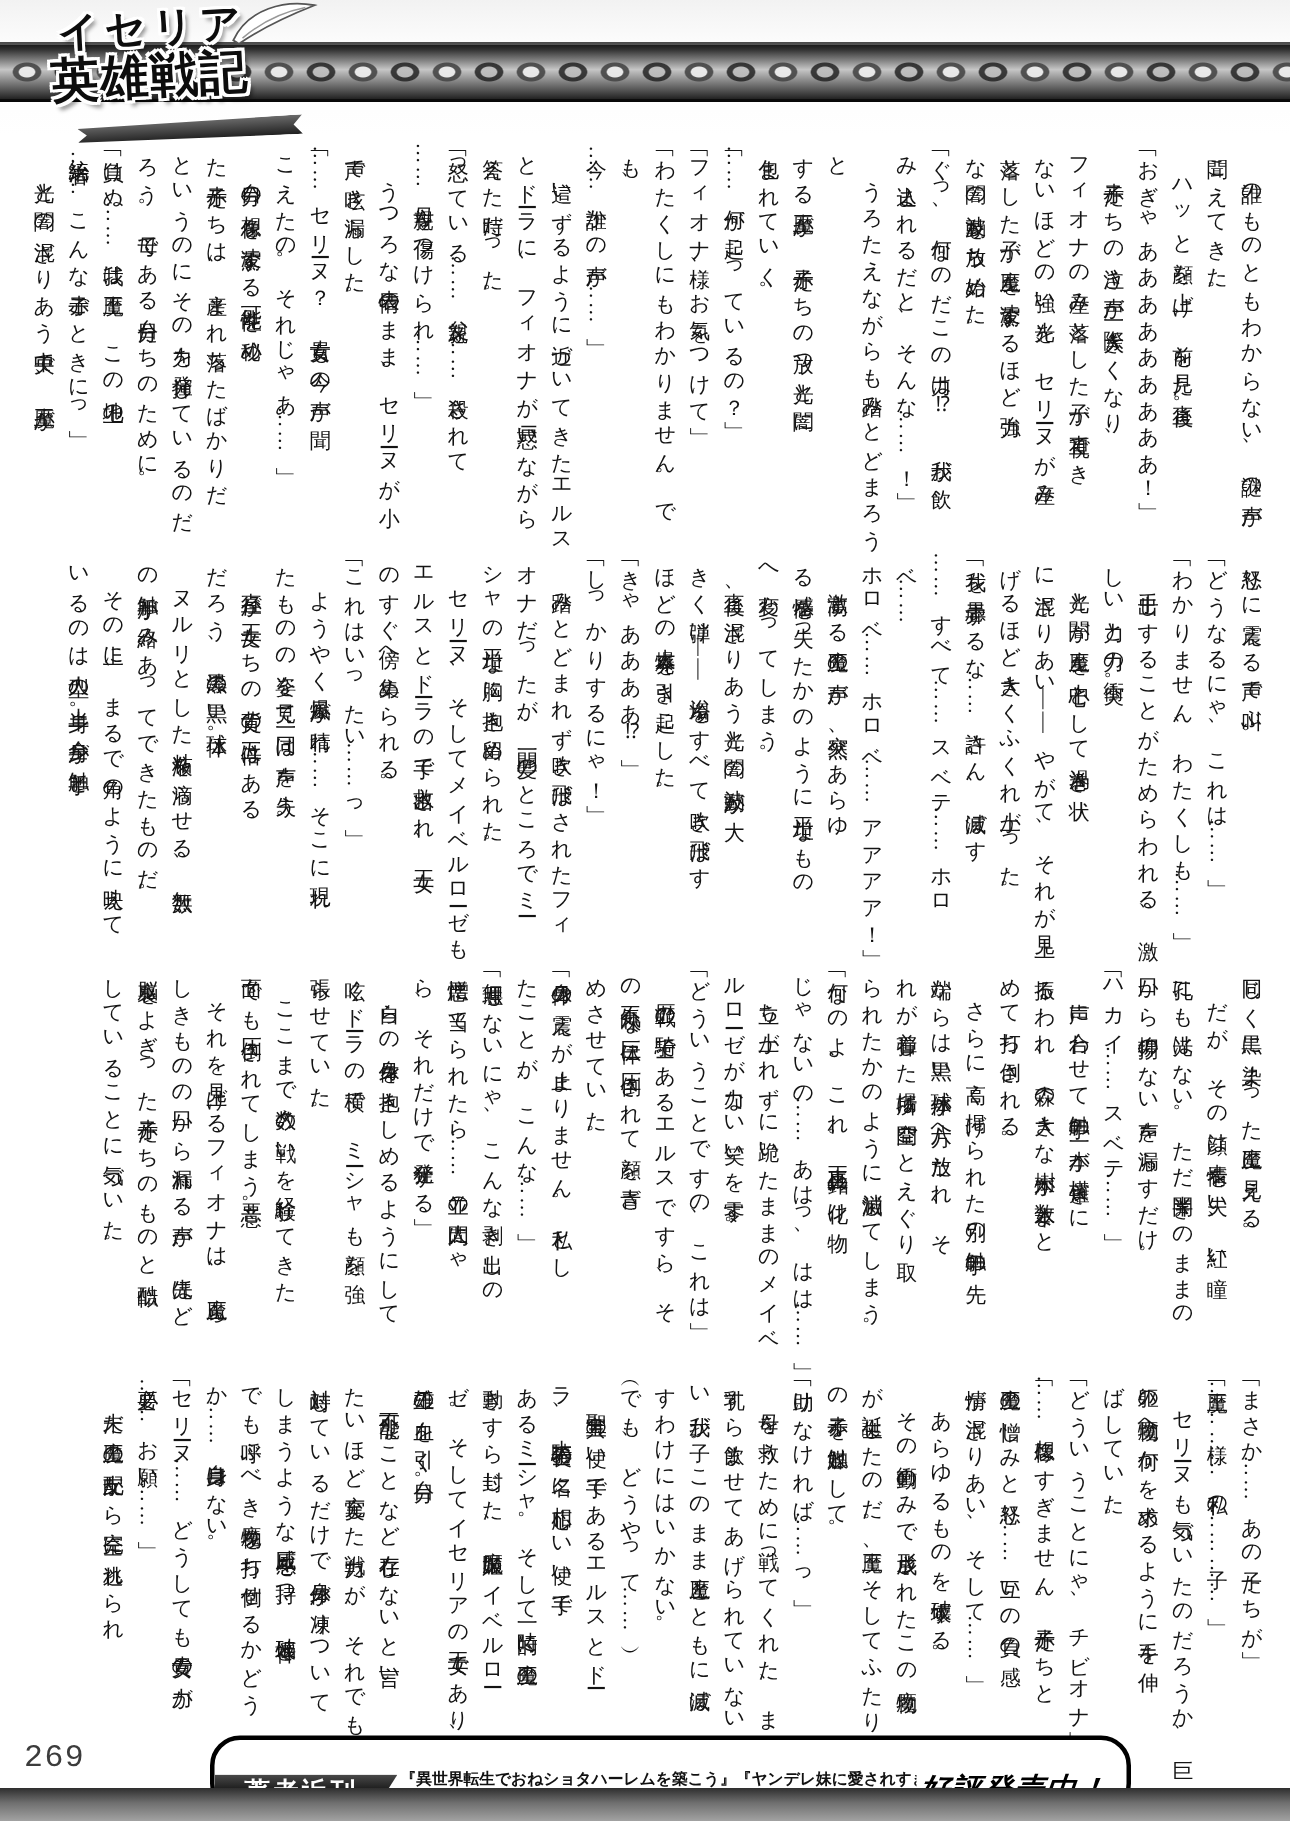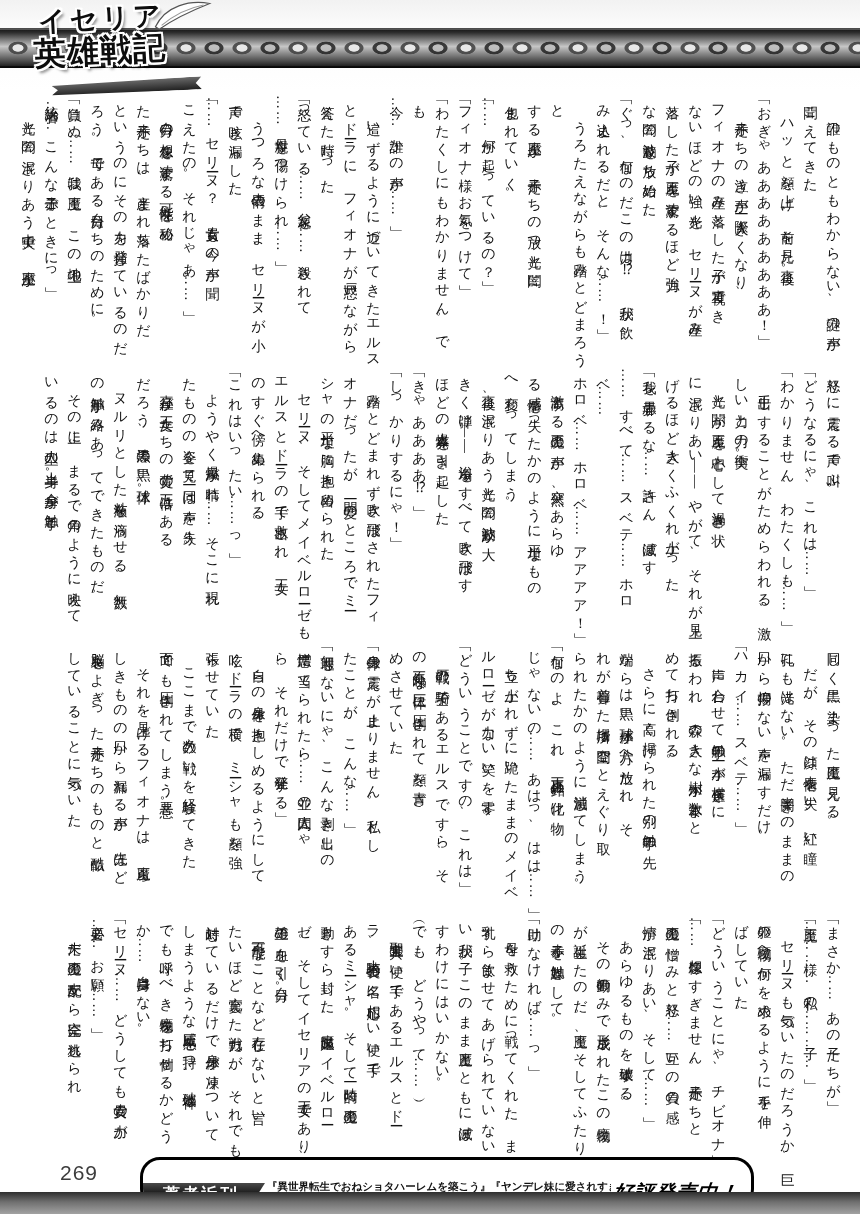--- a/index.html
+++ b/index.html
@@ -38,22 +38,22 @@
   
   .band{
     position:absolute;right:15px;height:272px;
     writing-mode:vertical-rl;text-orientation:mixed;
     font-size:14px;letter-spacing:1.8px;color:#141414;
   }
   .band p{margin:0;line-height:23px;height:272px;overflow:visible;}
   #band1{top:95px;} #band2{top:368px;} #band3{top:642px;} #band4{top:915px;}
   
   .pagenum{
-    position:absolute;left:16px;top:1161px;font-family:Liberation Sans, sans-serif;
-    font-size:21px;color:#3c3c3c;letter-spacing:1px;margin-left:44px;
+    position:absolute;left:16px;top:1161px;font-family:Liberation Mono, monospace;
+    font-size:21px;color:#3c3c3c;letter-spacing:1px;
   }
   .footer-pill{
     position:absolute;left:140px;top:1157px;width:614px;height:52px;
     background:#fff;border:3px solid #000;border-radius:20px;
     display:flex;align-items:flex-end;overflow:hidden;box-sizing:border-box;
   }
   .footer-label{
     background:linear-gradient(180deg,#4a4a4a,#000 70%);color:#fff;
     font-family:"Liberation Sans",sans-serif;font-weight:bold;font-size:17px;letter-spacing:2px;
     display:flex;align-items:center;padding:0 26px 0 20px;

